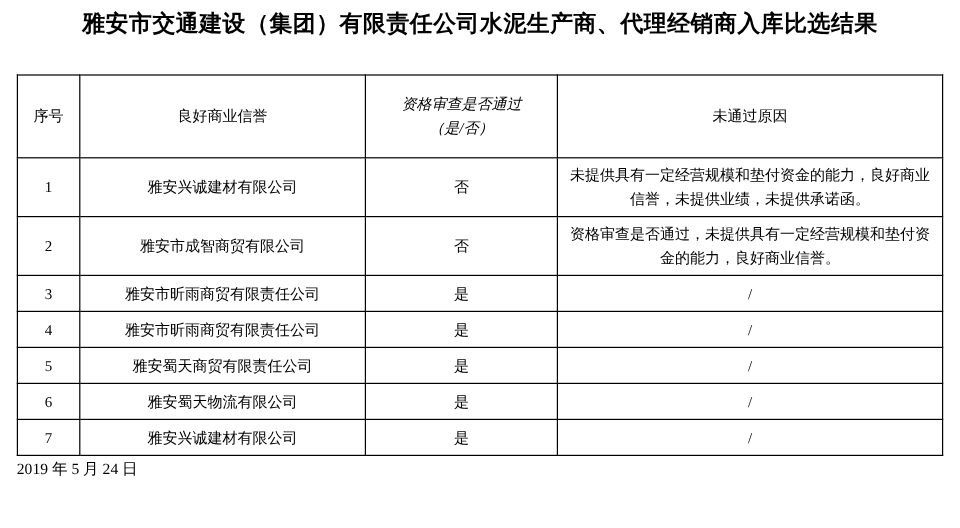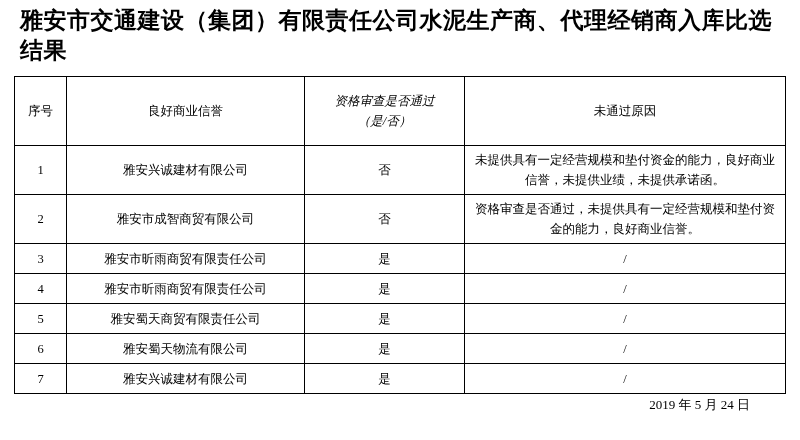--- a/index.html
+++ b/index.html
@@ -15,33 +15,33 @@
     overflow: hidden;
   }
   .page {
     position: relative;
     width: 800px;
     height: 440px;
     box-sizing: border-box;
     padding: 0 14px;
   }
   .doc-title {
-    text-align: left;
-    font-size: 23px;
+    text-align: center;
+    font-size: 19px;
     font-weight: bold;
     line-height: 30px;
     letter-spacing: 0.5px;
     padding-top: 6px;
     padding-left: 6px;
     padding-right: 6px;
   }
   table.main-table {
     width: 100%;
     border-collapse: collapse;
-    margin-top: 10px;
+    margin-top: 26px;
     table-layout: fixed;
   }
   table.main-table th,
   table.main-table td {
     border: 1px solid #000000;
     text-align: center;
     vertical-align: middle;
     font-size: 12.5px;
     line-height: 20px;
     padding: 3px 4px;
@@ -76,21 +76,21 @@
     height: 23px;
   }
   .signature {
     margin-top: 14px;
     text-align: right;
     font-size: 13px;
     line-height: 24px;
     padding-right: 36px;
   }
   .sig-date {
-    text-align: right;
+    text-align: left;
     font-size: 13px;
     line-height: 22px;
     padding-right: 36px;
   }
 </style>
 </head>
 <body>
 
 <div class="page">
 

